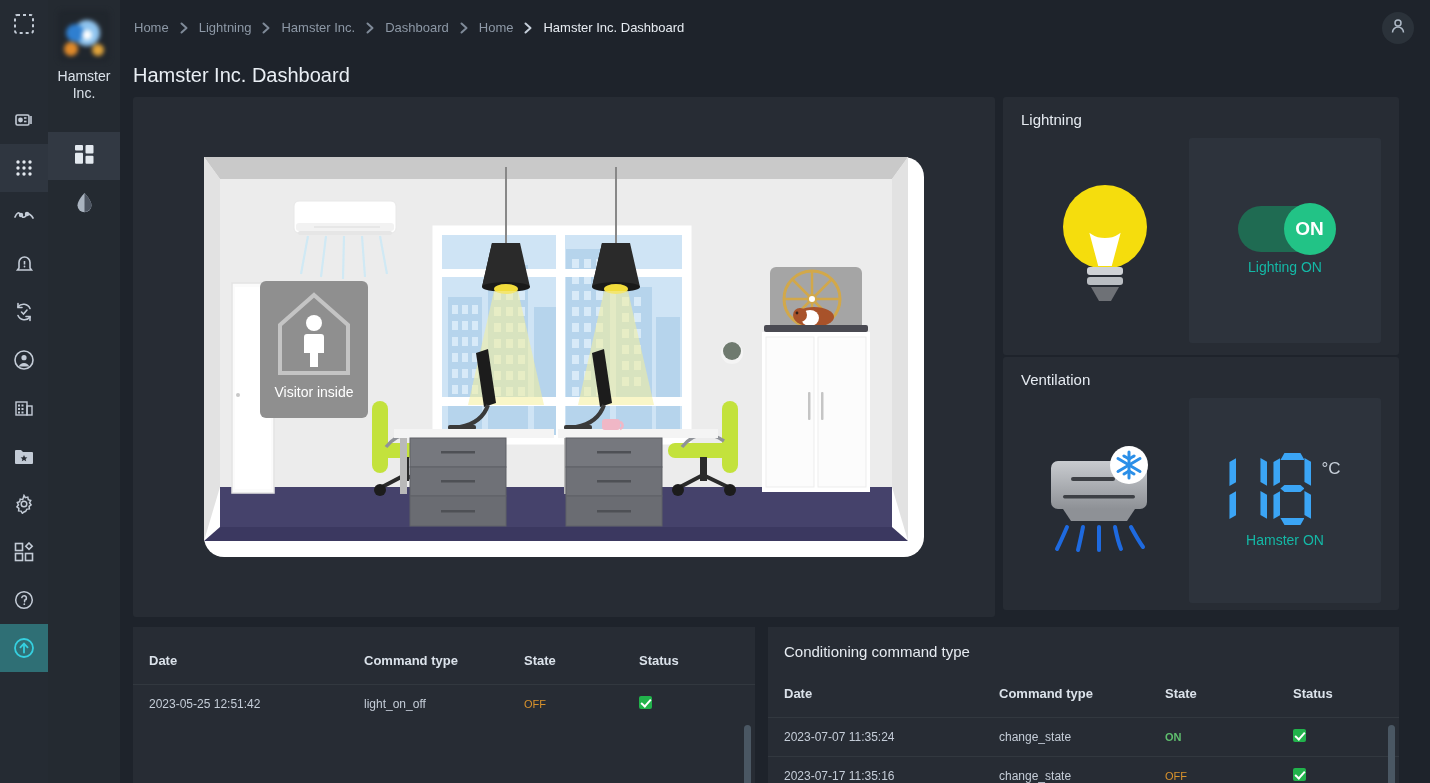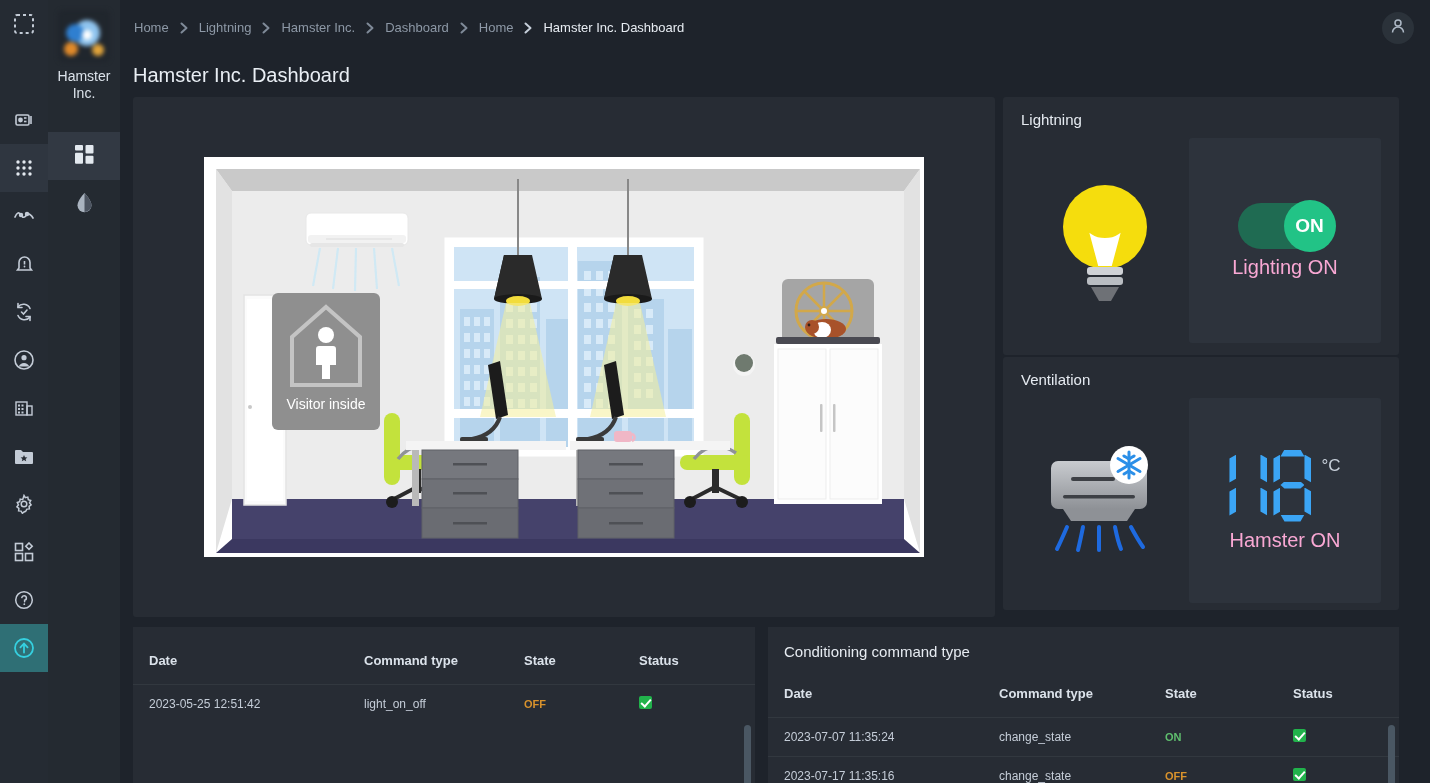--- a/index.html
+++ b/index.html
@@ -92,21 +92,21 @@
   }
   .toggle {
     width: 95px; height: 46px; border-radius: 23px; background: #1f6b52;
     position: relative; cursor: pointer;
   }
   .toggle .knob {
     position: absolute; right: -3px; top: -3px; width: 52px; height: 52px; border-radius: 50%;
     background: #22c386; color: #ffffff; display: flex; align-items: center; justify-content: center;
     font-size: 19px; font-weight: bold;
   }
-  .ctrl-label { margin-top: 7px; font-size: 20px; color: #f9a8d4; }
+  .ctrl-label { margin-top: 7px; font-size: 14px; color: #14b8a6; }
   .seg-display { display: flex; align-items: flex-start; }
   .seg-digits { display: flex; gap: 6px; }
   .unit { color: #c8d0da; font-size: 17px; margin-left: 10px; margin-top: 6px; }
 
   
   .digit { position: relative; width: 38px; height: 72px; }
   .seg { position: absolute; background: #3ba5f5; }
   .seg.off { background: transparent; }
   .seg-a { left: 7px; top: 0; width: 24px; height: 7px; clip-path: polygon(4px 0,20px 0,24px 7px,0 7px); }
   .seg-g { left: 7px; top: 32px; width: 24px; height: 7px; clip-path: polygon(4px 0,20px 0,24px 3.5px,20px 7px,4px 7px,0 3.5px); }
@@ -127,37 +127,37 @@
   .tbl { width: 100%; border-collapse: collapse; margin-top: 20px; table-layout: fixed; }
   .tbl th {
     text-align: left; font-size: 13px; color: #dbe2ea; font-weight: bold;
     padding: 6px 0 16px 16px;
   }
   .tbl td {
     font-size: 12px; color: #c5cdd8; padding: 11px 0 11px 16px;
     border-top: 1px solid #32383f;
   }
   .st-on { color: #5fbf6e; font-weight: bold; font-size: 11px; }
-  .st-off { color: #d8922c; font-weight: bold; font-size: 11px; }
+  .st-off { color: #d8922c; font-weight: normal; font-size: 11px; }
   .check {
     display: inline-block; width: 13px; height: 13px; background: #21b24b; border-radius: 2px;
     position: relative;
   }
   .check::after {
     content: ""; position: absolute; left: 4px; top: 1px; width: 4px; height: 8px;
     border: solid #ffffff; border-width: 0 2px 2px 0; transform: rotate(42deg);
   }
   .tbl-scroll {
     position: absolute; right: 4px; top: 98px; bottom: 0; width: 7px;
     background: transparent; cursor: pointer;
   }
   .tbl-scroll .thumb { width: 7px; height: 120px; background: #4a5763; border-radius: 4px; }
 
   
-  .room { width: 720px; height: 400px; background: #ffffff; padding: 12px; }
+  .room { width: 720px; height: 400px; background: #ffffff; padding: 0; border-radius: 20px; }
   .room svg { display: block; }
 </style>
 </head>
 <body>
 
 <div class="app">
 
   <div class="sidebar-primary">
     <div class="nav-icon">
       <svg width="22" height="22" viewBox="0 0 22 22" fill="none" stroke="#c3cbd6" stroke-width="2" stroke-dasharray="3 3">

